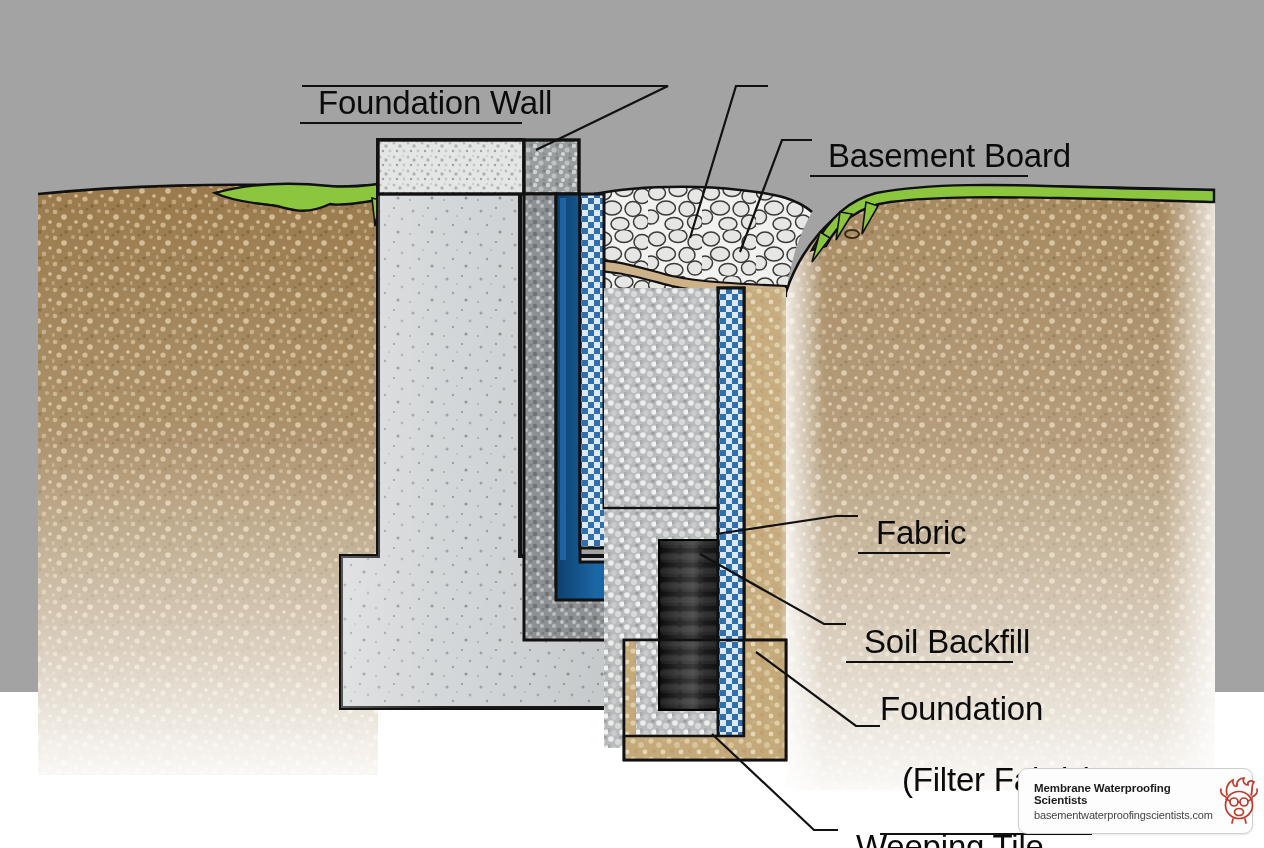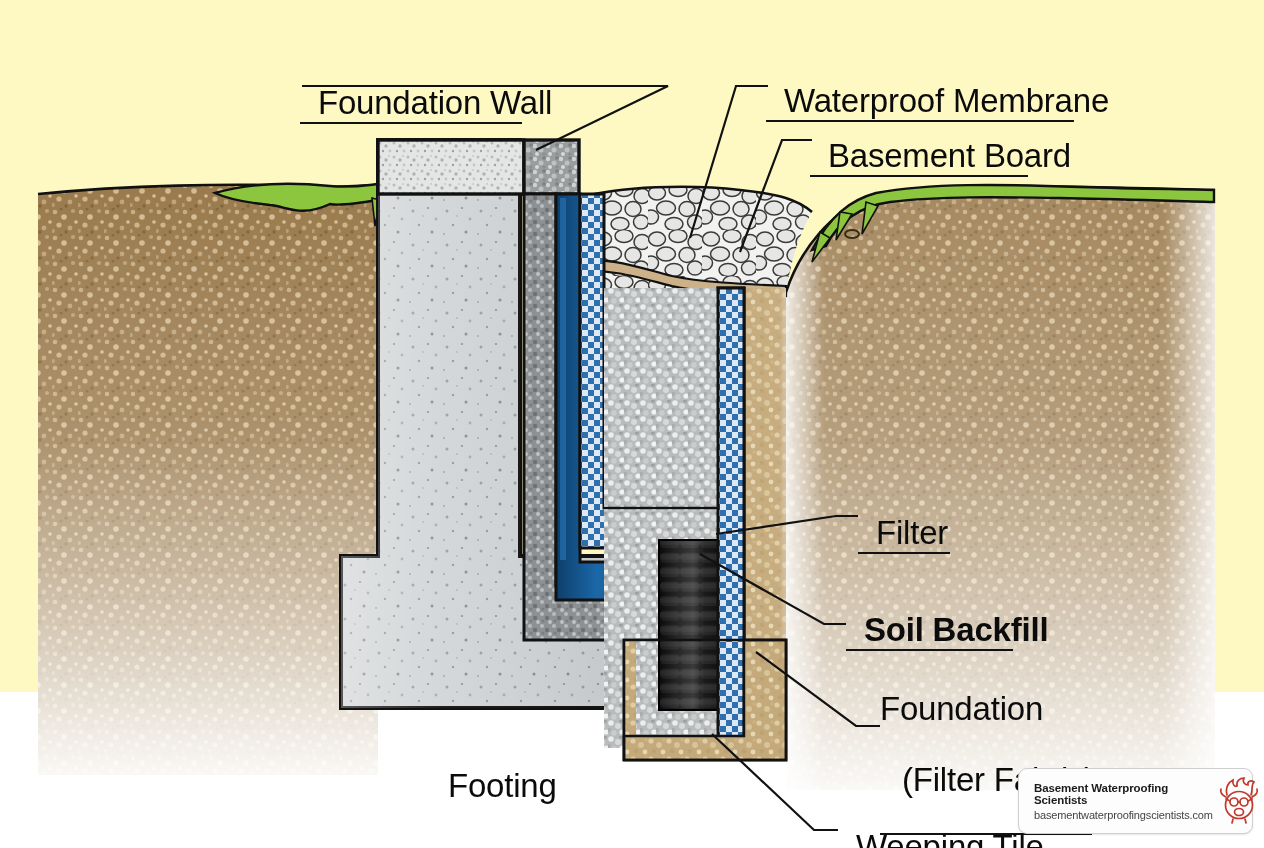--- a/index.html
+++ b/index.html
@@ -1,18 +1,18 @@
 <!DOCTYPE html>
 <html><head>
 <meta charset="utf-8">
 <title>Foundation Waterproofing Cross-Section</title>
 <style>
   html,body{margin:0;padding:0;background:#ffffff;}
   body{width:1264px;height:848px;font-family:"Liberation Sans",sans-serif;overflow:hidden;}
-  #stage{position:relative;width:1264px;height:692px;background:#fef9c3;}
+  #stage{position:relative;width:1264px;height:692px;background:#a3a3a3;}
   svg#diagram{position:absolute;left:0;top:0;width:1264px;height:848px;}
   .lbl{
     position:absolute;
     font-family:"Liberation Sans",sans-serif;
     color:#0b0b0b;
     font-size:33px;
     line-height:1.07;
     white-space:pre;
     letter-spacing:-0.2px;
   }
@@ -287,53 +287,47 @@
     <path d="M846,624 L824,624 L700,554"></path>
     <path d="M880,726 L856,726 L756,652"></path>
     <path d="M838,830 L814,830 L712,734"></path>
   </g>
 </svg>
 
 <div class="lbl" style="left:300px;top:50px;">
   <span>Foundation Wall</span><span class="rule" style="width:222px"></span>
 </div>
 
-<div class="lbl" style="left:766px;top:48px;">
-  <span>Waterproof Membrane</span><span class="rule" style="width:308px"></span>
-</div>
 
 <div class="lbl" style="left:810px;top:103px;">
   <span>Basement Board</span><span class="rule" style="width:218px"></span>
 </div>
 
 <div class="lbl" style="left:858px;top:480px;">
-  <span>Filter</span><span class="rule" style="width:92px"></span>
-</div>
-
-<div class="lbl" style="left:846px;top:577px;font-weight:bold;">
+  <span>Fabric</span><span class="rule" style="width:92px"></span>
+</div>
+
+<div class="lbl" style="left:846px;top:589px;">
   <span>Soil Backfill</span><span class="rule" style="width:167px"></span>
 </div>
 
 <div class="lbl" style="left:862px;top:656px;">
   <span>Foundation</span><br>
   <span style="display:inline-block;padding-left:22px;">(Filter Fabric)</span>
   <span class="rule" style="width:212px;margin-left:18px;"></span>
 </div>
 
-<div class="lbl" style="left:430px;top:733px;">
-  <span>Footing</span>
-</div>
 
 <div class="lbl" style="left:838px;top:794px;">
   <span>Weeping Tile</span>
 </div>
 
 <div id="logo">
   <div class="txt">
-    <div class="l1">Basement Waterproofing Scientists</div>
+    <div class="l1">Membrane Waterproofing Scientists</div>
     <div class="l2">basementwaterproofingscientists.com</div>
   </div>
   <svg class="mark" viewBox="0 0 52 52">
     <g fill="none" stroke="#c0392b" stroke-width="1.7" stroke-linecap="round">
       <circle cx="26" cy="30" r="13.5"></circle>
       <path d="M14,20 C12,12 16,7 20,5 C19,10 22,12 24,11 C23,6 27,3 31,3 C29,7 32,10 35,10 C34,6 38,5 41,7 C38,10 40,14 38,20"></path>
       <path d="M13,22 C9,20 7,17 8,14"></path>
       <path d="M39,22 C43,20 45,17 44,14"></path>
       <circle cx="21" cy="27" r="4"></circle>
       <circle cx="31" cy="27" r="4"></circle>

